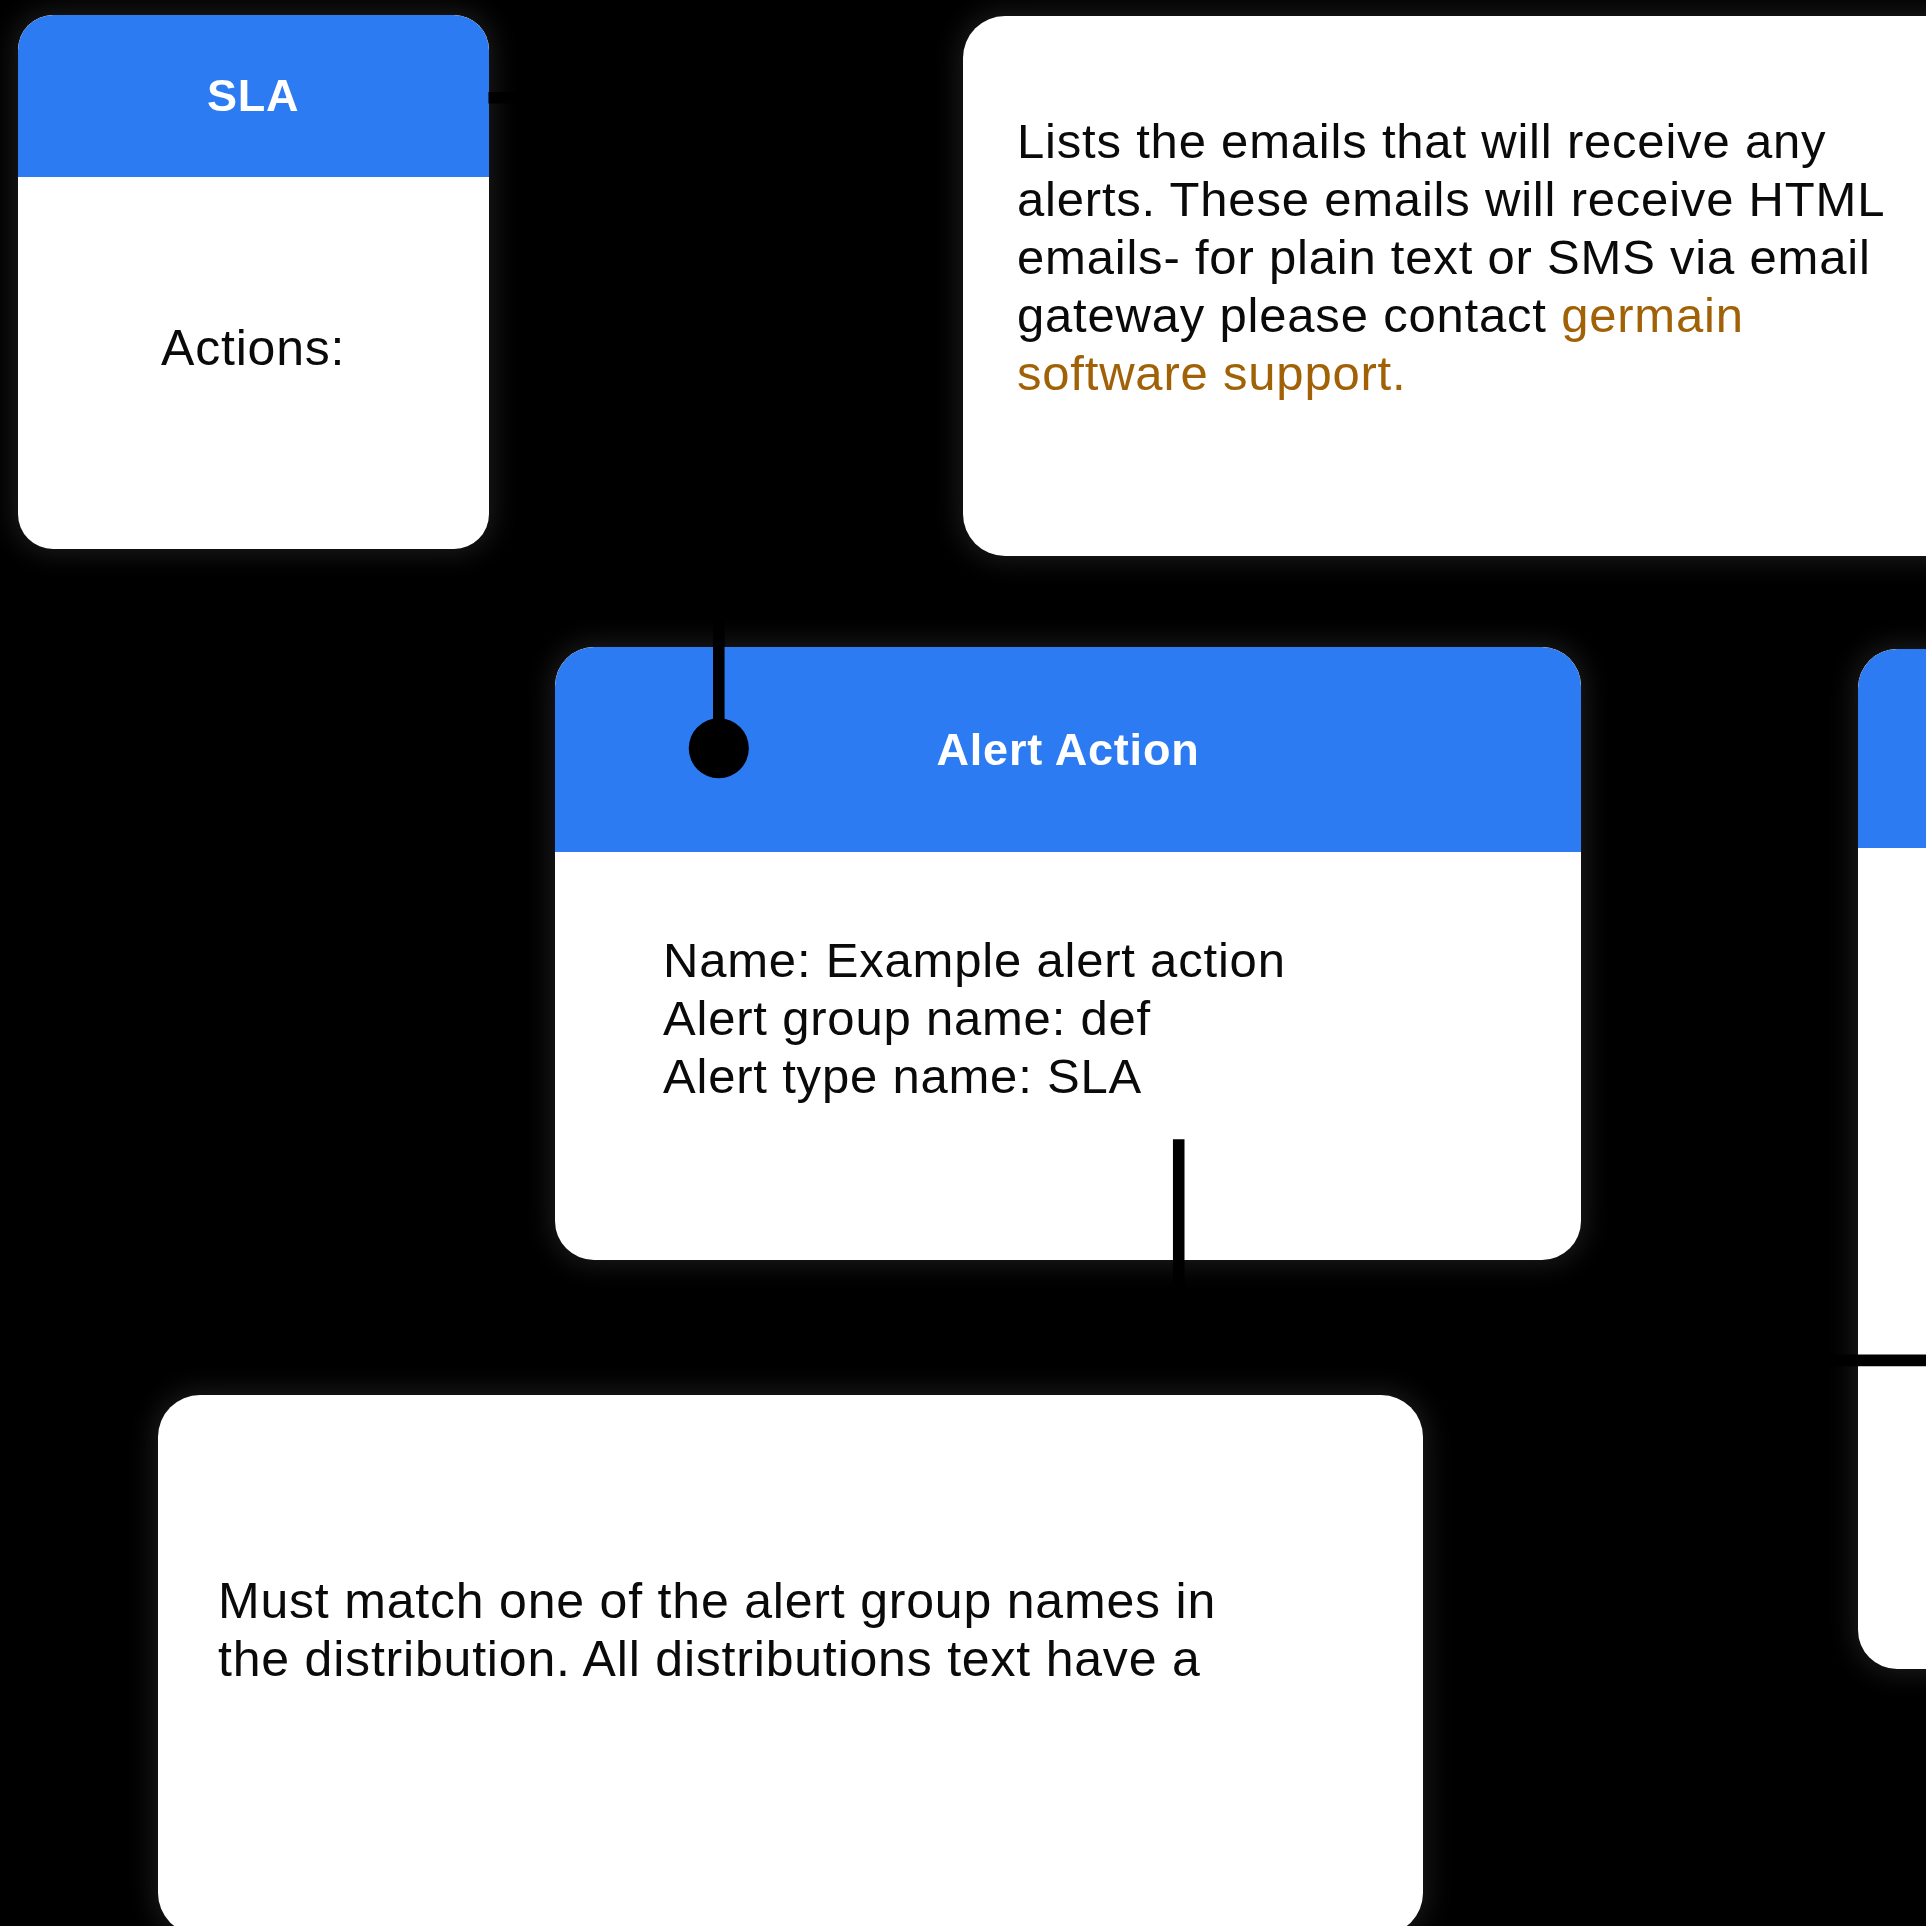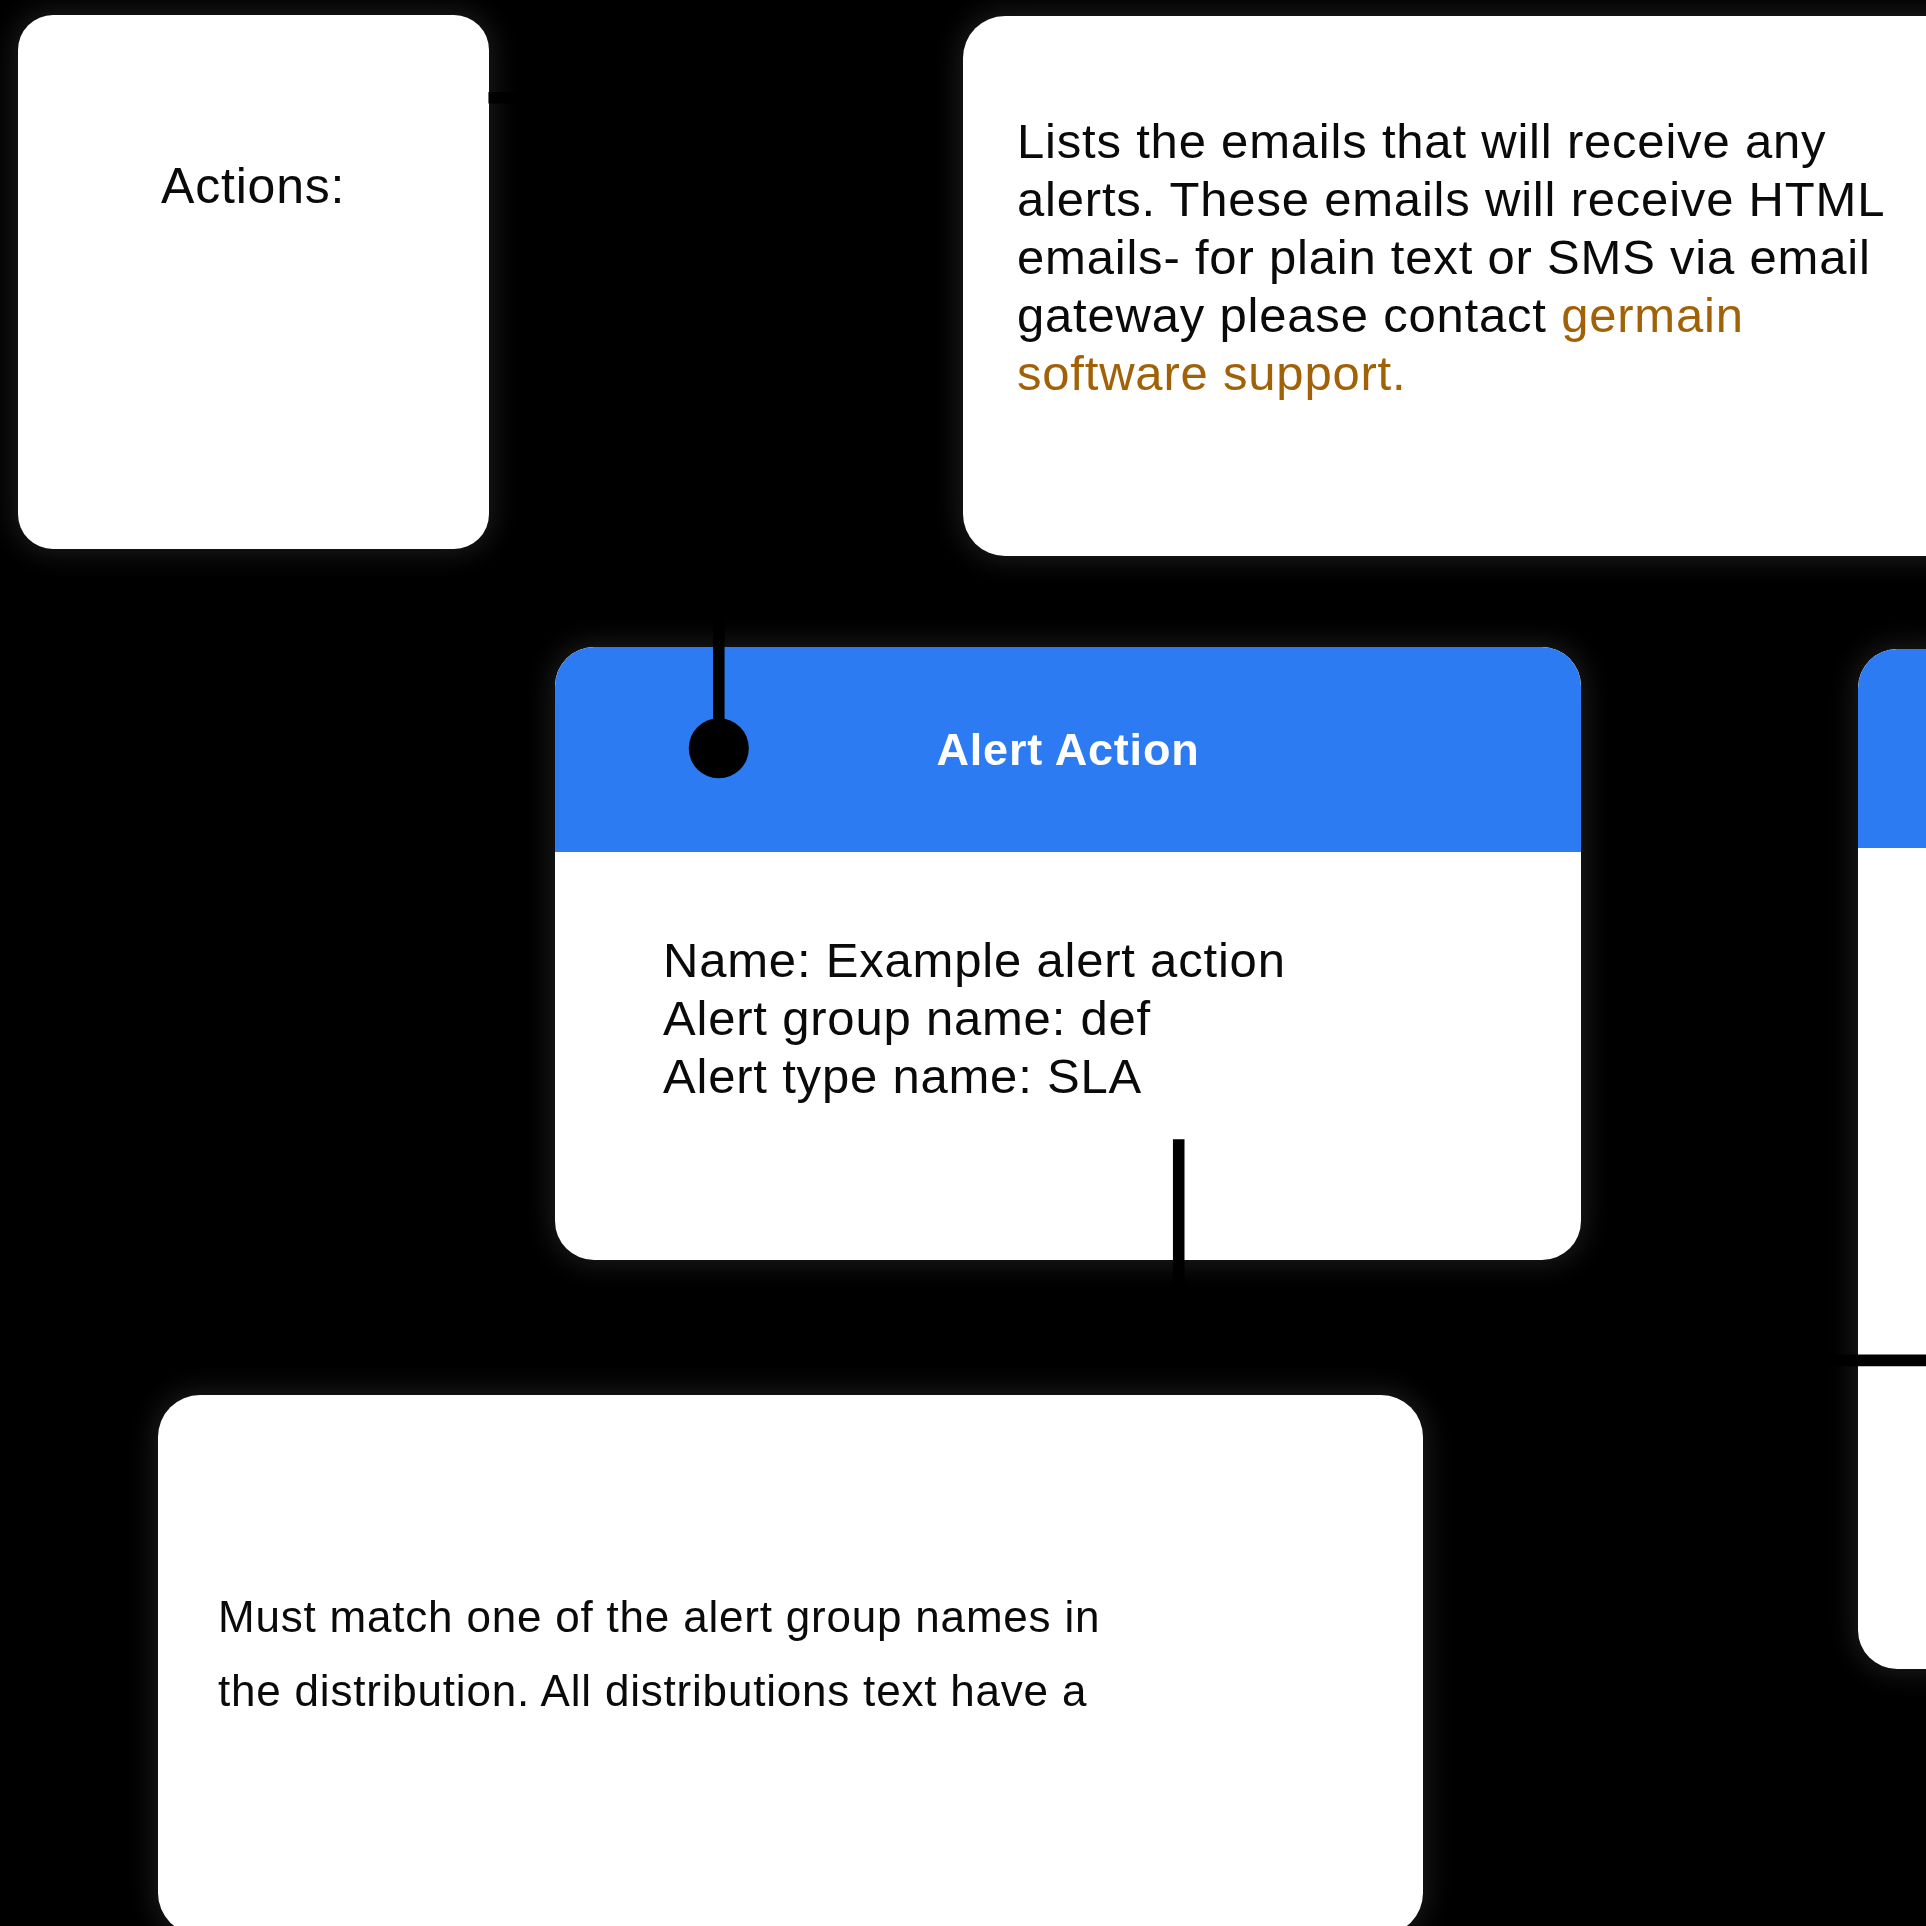--- a/index.html
+++ b/index.html
@@ -72,21 +72,21 @@
   .card-alert-action .aa-body { padding: 79px 39px 0 108px; }
 
   
   .card-distribution { left: 1858px; top: 649px; width: 1053px; height: 1020px; }
   .card-distribution .card-header { height: 199px; border-radius: 39px 39px 0 0; }
   .card-distribution .dist-body { padding: 120px 31px 0 119px; }
 
   
   .card-note-bottom { left: 158px; top: 1395px; width: 1265px; height: 540px; border-radius: 42px; }
   .card-note-bottom .note-body { padding: 177px 46px 0 60px; }
-  .card-note-bottom .body-text { font-size: 44px; margin-top: 16px; }
+  .card-note-bottom .body-text { font-size: 50px; }
 
   
   #connector-overlay {
     position: absolute;
     left: 0; top: 0;
     width: 2916px;
     height: 1948px;
     z-index: 5;
     pointer-events: none;
   }
@@ -96,20 +96,23 @@
     fill: none;
   }
   #connector-overlay circle { fill: #000000; }
 </style>
 </head>
 <body>
 
 <div id="stage">
 
   <div class="card card-sla">
+    <div class="card-header">
+      <div class="card-title">SLA</div>
+    </div>
     <div class="sla-body">
       <div class="body-text">Actions:</div>
     </div>
   </div>
 
   <div class="card card-note-top">
     <div class="note-body">
       <div class="body-text">Lists the emails that will receive any</div>
       <div class="body-text">alerts. These emails will receive HTML</div>
       <div class="body-text">emails- for plain text or SMS via email</div>

